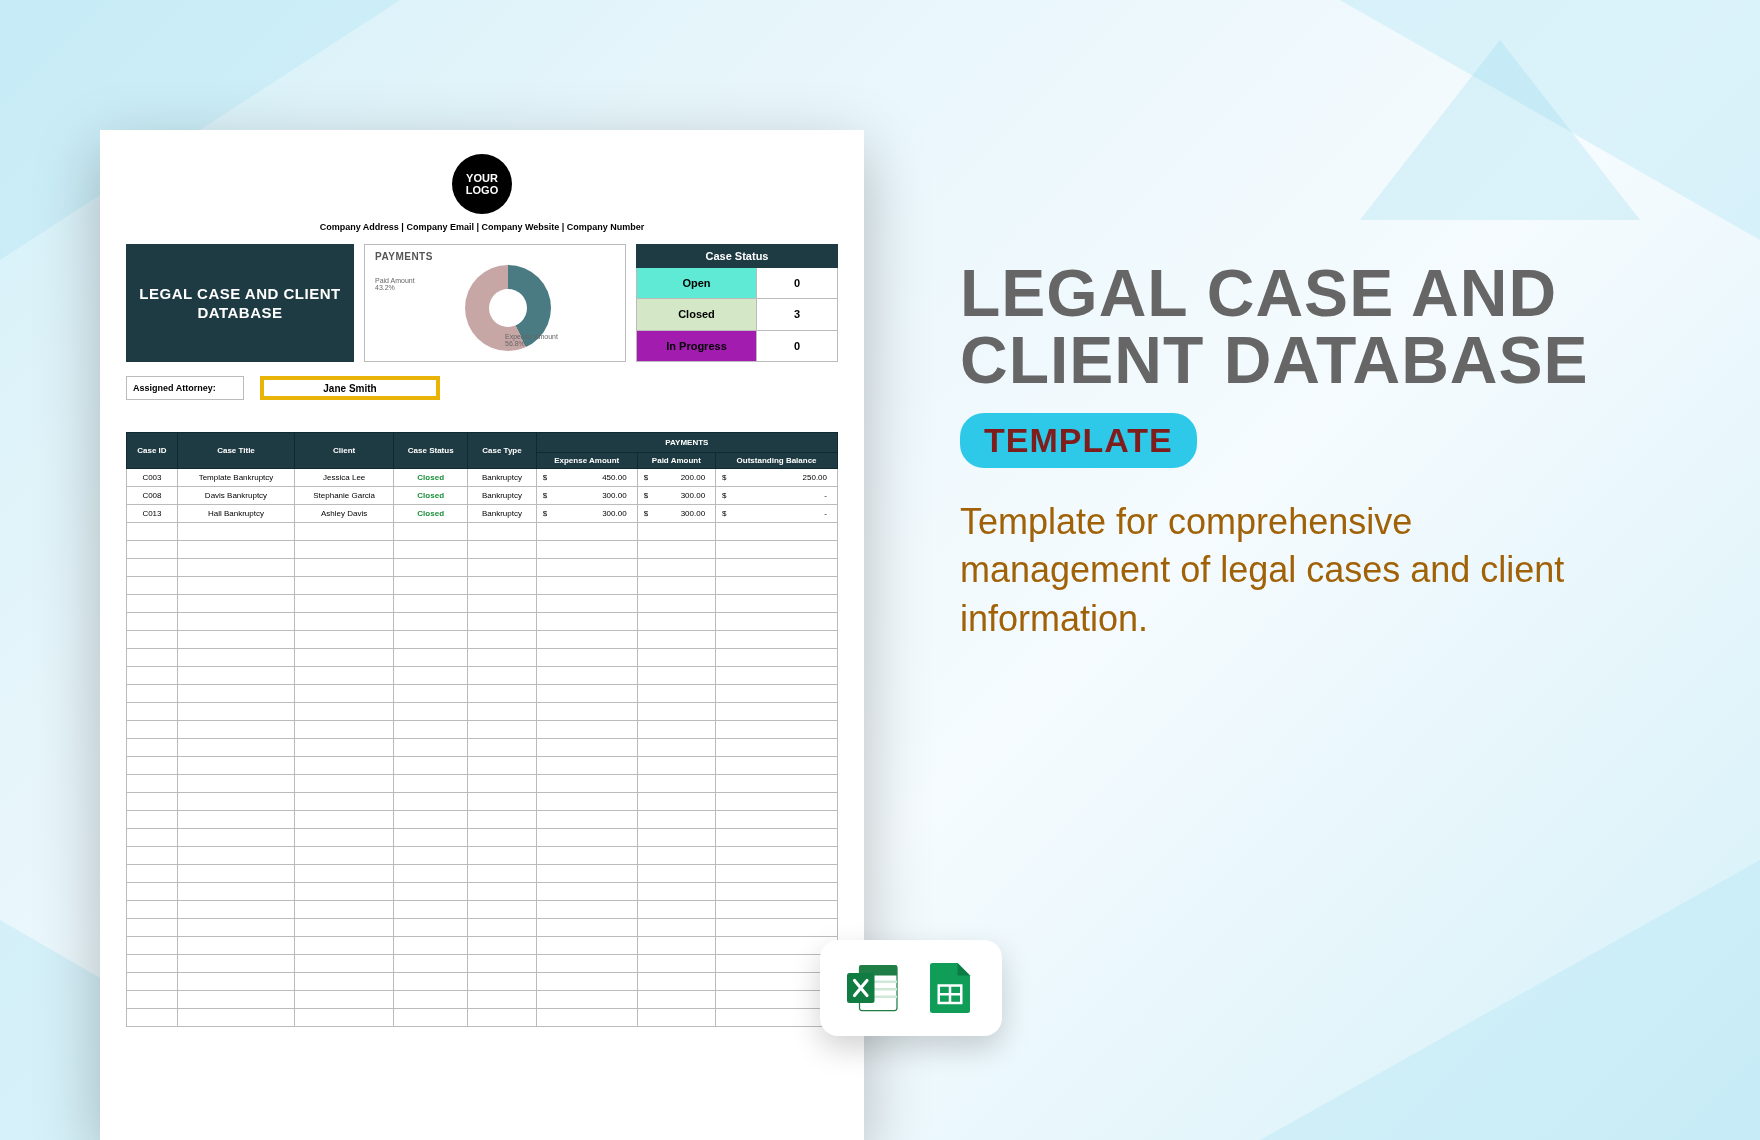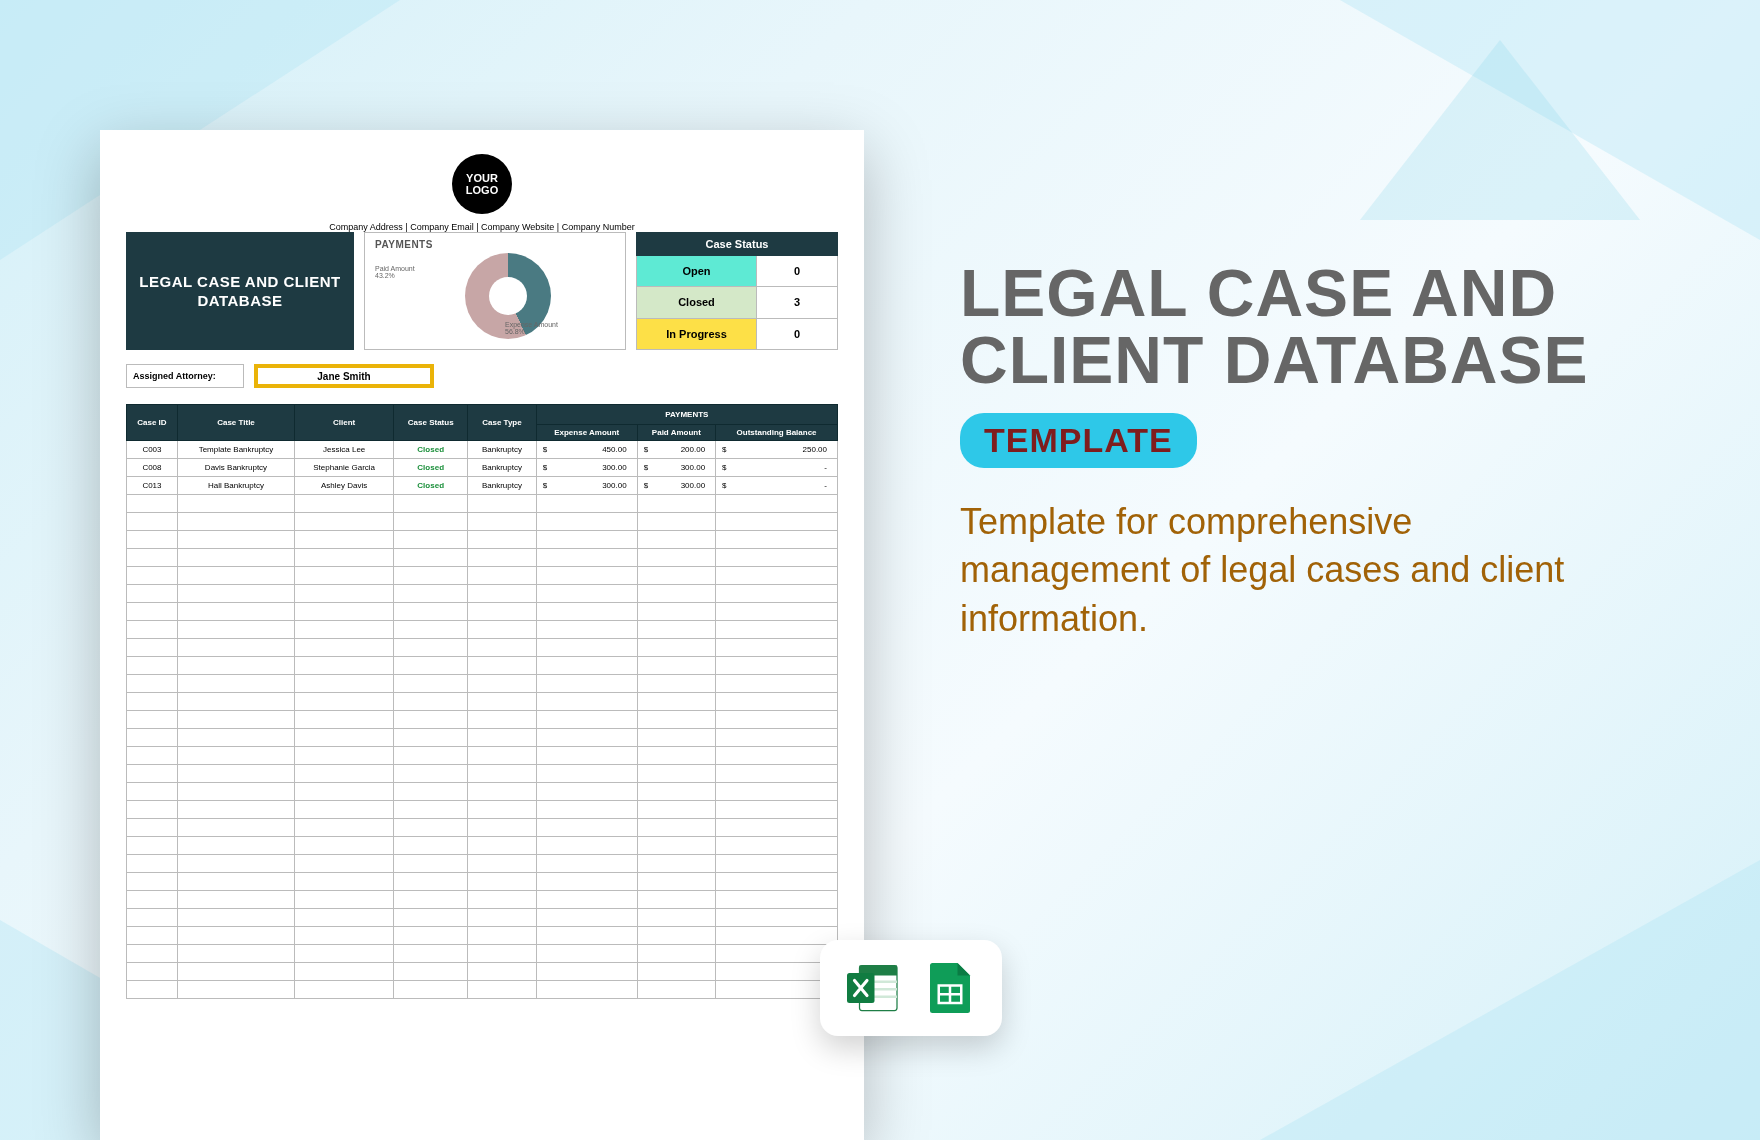--- a/index.html
+++ b/index.html
@@ -7,40 +7,40 @@
 .bg-shapes{position:absolute;inset:0;overflow:hidden}
 .tri{position:absolute;background:rgba(180,230,245,.4)}
 .tri1{top:0;left:0;width:400px;height:260px;clip-path:polygon(0 0,100% 0,0 100%)}
 .tri2{top:0;right:0;width:420px;height:240px;clip-path:polygon(0 0,100% 0,100% 100%)}
 .tri3{bottom:0;left:0;width:380px;height:220px;clip-path:polygon(0 0,0 100%,100% 100%)}
 .tri4{bottom:0;right:0;width:500px;height:280px;clip-path:polygon(100% 0,100% 100%,0 100%)}
 .tri5{top:40px;right:120px;width:280px;height:180px;clip-path:polygon(50% 0,100% 100%,0 100%);background:rgba(140,215,235,.25)}
 
 .page{position:absolute;top:130px;left:100px;width:764px;height:1010px;background:#fff;box-shadow:0 20px 60px rgba(0,0,0,.25);padding:24px 26px}
 .logo{width:60px;height:60px;background:#000;border-radius:50%;margin:0 auto 8px;display:flex;align-items:center;justify-content:center;color:#fff;font-size:11px;font-weight:700;text-align:center;line-height:1.1}
-.company-line{text-align:center;font-size:9px;font-weight:400;}
+.company-line{text-align:center;font-size:9px;font-weight:700;margin-bottom:12px}
 .top-row{display:flex;gap:10px;margin-bottom:14px}
 .title-box{flex:0 0 228px;background:#1e3a42;color:#fff;display:flex;align-items:center;justify-content:center;text-align:center;font-weight:800;font-size:15px;line-height:1.3;padding:12px;letter-spacing:.5px;height:118px}
 .pay-box{flex:0 0 262px;border:1px solid #bbb;padding:6px 10px;height:118px;position:relative}
 .pay-title{font-size:10px;font-weight:700;color:#555;letter-spacing:.5px}
 .donut{position:absolute;top:20px;left:100px;width:86px;height:86px;border-radius:50%;background:conic-gradient(#4a7a82 0 43.2%,#c7a6a6 43.2% 100%)}
 .donut::after{content:"";position:absolute;top:24px;left:24px;width:38px;height:38px;border-radius:50%;background:#fff}
 .donut-lbl{position:absolute;font-size:7px;color:#666}
 .lbl1{top:32px;left:10px}
 .lbl2{top:88px;left:140px}
 .status-box{flex:1;display:flex;flex-direction:column;gap:0;height:118px}
 .status-hdr{background:#1e3a42;color:#fff;font-size:11px;font-weight:700;text-align:center;padding:5px;border:1px solid #1e3a42}
 .status-row{display:flex;flex:1;border:1px solid #bbb;border-top:none}
 .status-label{width:60%;display:flex;align-items:center;justify-content:center;font-size:11px;font-weight:700;border-right:1px solid #bbb}
 .status-val{flex:1;display:flex;align-items:center;justify-content:center;font-size:11px;font-weight:700}
 .s-open{background:#5eead4}
 .s-closed{background:#d4e8c8}
-.s-prog{background:#fde047}
-
-.att-row{display:flex;gap:10px;margin-bottom:16px}
+.s-prog{background:#a21caf}
+
+.att-row{display:flex;gap:16px;margin-bottom:32px}
 .att-label{width:118px;border:1px solid #bbb;font-size:9px;font-weight:700;display:flex;align-items:center;padding:0 6px;height:24px}
 .att-val{width:180px;border:4px solid #eab308;font-size:10px;font-weight:700;display:flex;align-items:center;justify-content:center;height:24px}
 
 table{width:100%;border-collapse:collapse;font-size:8px}
 th{background:#1e3a42;color:#fff;font-weight:700;padding:5px 3px;border:1px solid #0f2a30;text-align:center}
 th.sub{padding:3px}
 td{border:1px solid #bbb;padding:3px 4px;text-align:center;height:18px}
 .closed{color:#1a8f3a;font-weight:700}
 .money{text-align:left;padding-left:6px}
 .money span{float:right;padding-right:6px}

